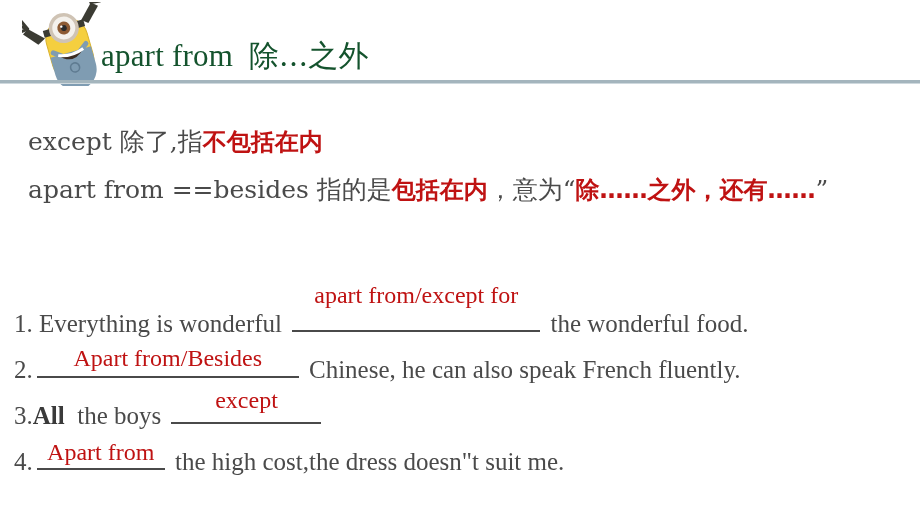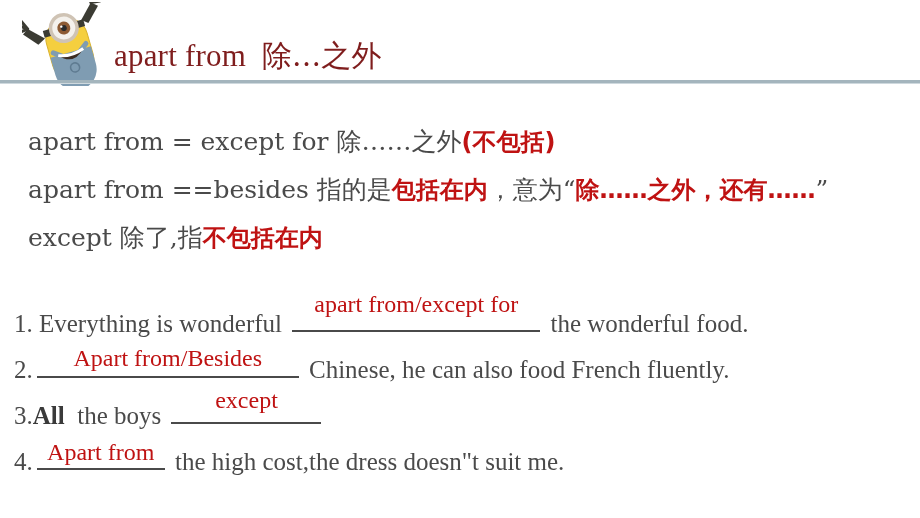--- a/index.html
+++ b/index.html
@@ -25,25 +25,25 @@
   }
   #minion {
     position: absolute;
     left: 22px;
     top: 2px;
     width: 96px;
     height: 84px;
   }
   #title {
     position: absolute;
-    left: 114px;
+    left: 101px;
     top: 36px;
     font-size: 31px;
     line-height: 40px;
-    color: #7f1d1d;
+    color: #14532d;
     white-space: nowrap;
     letter-spacing: 0.2px;
   }
   #title .cn {
     font-family: "DejaVu Serif", "Liberation Serif", serif;
     font-size: 30px;
   }
   #header-rule {
     position: absolute;
     left: 0;
@@ -132,21 +132,21 @@
     font-size: 24px;
     line-height: 28px;
     white-space: nowrap;
   }
   .blank.w1 { width: 248px; }
   .blank.w2 { width: 262px; }
   .blank.w3 { width: 150px; }
   .blank.w4 { width: 128px; }
 
   
-  .blank.w1 .answer { bottom: 12px; }
+  .blank.w1 .answer { bottom: 21px; }
   .blank.w2 .answer { bottom: 4px; }
   .blank.w3 .answer { bottom: 8px; }
   .blank.w4 .answer { bottom: 2px; }
 </style>
 </head>
 <body>
 
 <div id="header">
 
   <div id="minion">
@@ -183,41 +183,38 @@
   <div id="title">
     <span>apart from</span>&nbsp;&nbsp;<span class="cn">除...之外</span>
   </div>
 
   <div id="header-rule"></div>
   <div id="header-rule-shadow"></div>
 </div>
 
 <div id="definitions">
 
+
   <div class="defline">
-    <span class="cn">apart from = except for  除……之外</span><span class="red-b">(不包括)</span>
+    <span class="cn">except  除了,指</span><span class="red-b">不包括在内</span>
   </div>
 
   <div class="defline">
     <span class="cn">apart from ==besides 指的是</span><span class="red-b">包括在内</span><span class="cn">，意为</span><span class="quote">“</span><span class="red-b">除……之外，还有……</span><span class="quote">”</span>
   </div>
-
-  <div class="defline">
-    <span class="cn">except  除了,指</span><span class="red-b">不包括在内</span>
-  </div>
 </div>
 
 <div id="exercises">
 
   <div class="exline">
     <span class="num">1.</span><span class="seg"> Everything is wonderful </span><span class="blank w1"><span class="answer">apart from/except for</span></span><span class="seg"> the wonderful food. </span>
   </div>
 
   <div class="exline">
-    <span class="num">2.</span><span class="blank w2"><span class="answer">Apart from/Besides</span></span><span class="seg"> Chinese, he can also food French fluently. </span>
+    <span class="num">2.</span><span class="blank w2"><span class="answer">Apart from/Besides</span></span><span class="seg"> Chinese, he can also speak French fluently. </span>
   </div>
 
   <div class="exline">
     <span class="num">3.</span><b>All</b>&nbsp;<span class="seg"> the boys </span><span class="blank w3"><span class="answer">except</span></span>
   </div>
 
   <div class="exline">
     <span class="num">4.</span><span class="blank w4"><span class="answer">Apart from</span></span><span class="seg"> the high cost,the dress doesn"t suit me. </span>
   </div>
 </div>

